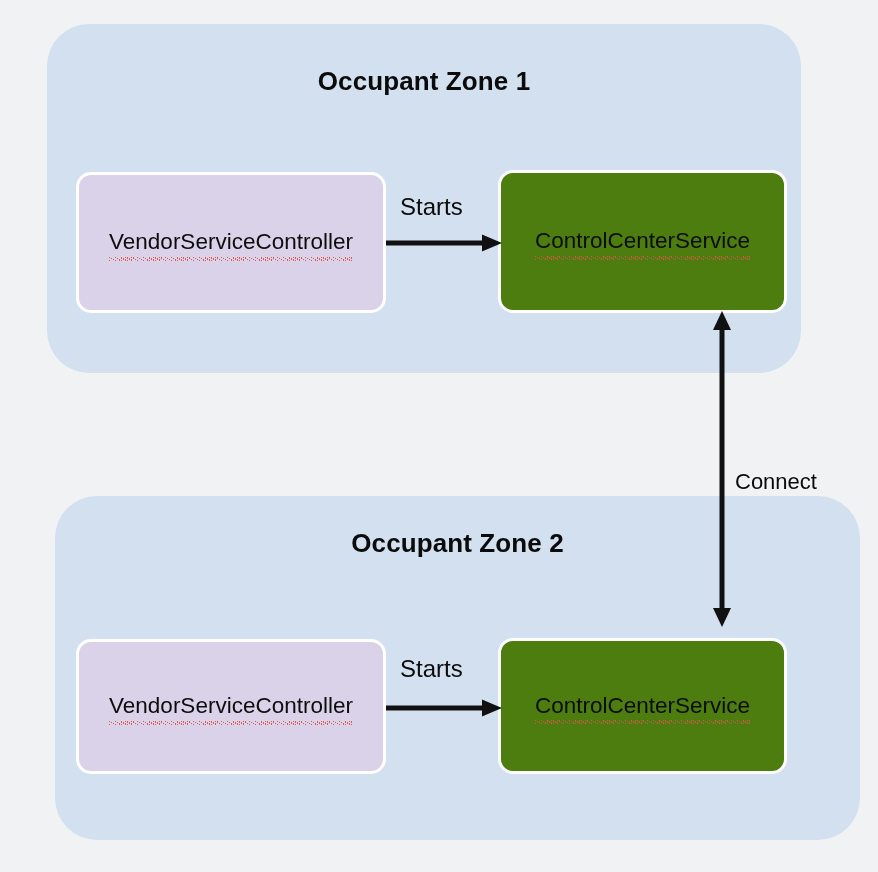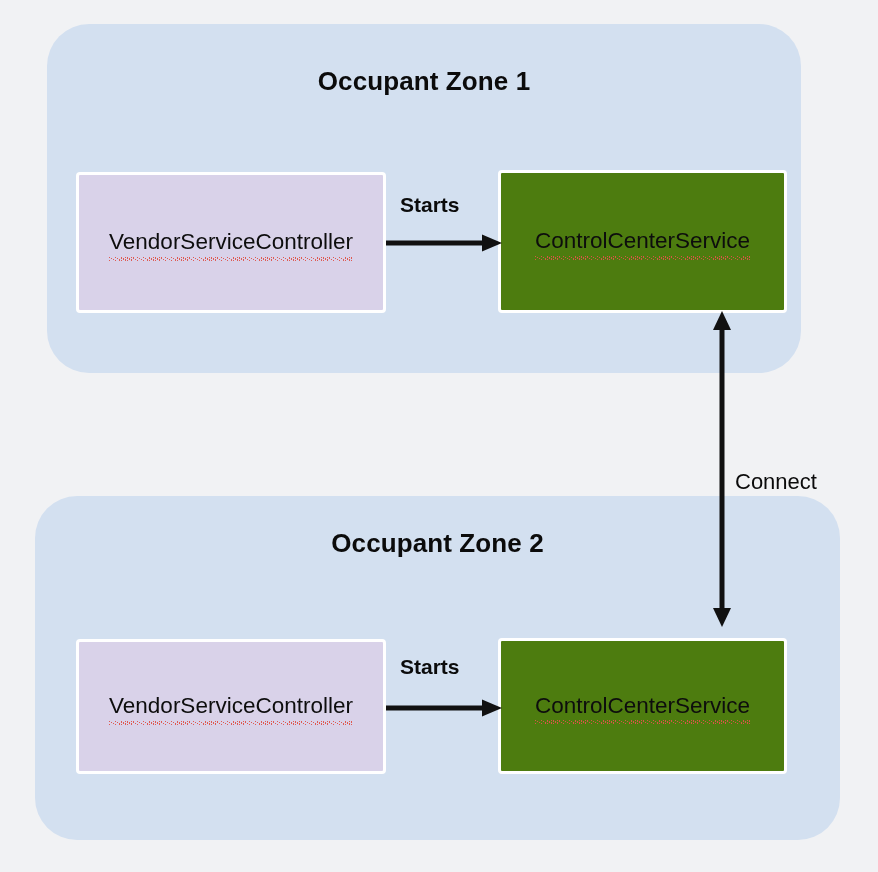--- a/index.html
+++ b/index.html
@@ -22,40 +22,40 @@
   }
 
   
   .zone {
     position: absolute;
     background: #d3e0f0;
     border-radius: 42px;
     box-sizing: border-box;
   }
   #zone-1 { left: 47px;  top: 24px;  width: 754px; height: 349px; }
-  #zone-2 { left: 35px;  top: 496px; width: 805px; height: 344px; }
+  #zone-2 { left: 55px;  top: 496px; width: 805px; height: 344px; }
 
   .zone-title {
     position: absolute;
     left: 0;
     right: 0;
     text-align: center;
     font-size: 26px;
     font-weight: bold;
     color: #0b0b0b;
     letter-spacing: 0.1px;
   }
   #zone-1 .zone-title { top: 42px; }
   #zone-2 .zone-title { top: 32px; }
 
   
   .node {
     position: absolute;
     box-sizing: border-box;
-    border-radius: 4px;
+    border-radius: 15px;
     border: 3px solid #ffffff;
     display: flex;
     align-items: center;
     justify-content: center;
   }
   .node.purple { background: #d9d2e9; }
   .node.green  { background: #4d7c0f; }
 
   .node-label {
     font-size: 22.5px;
@@ -95,22 +95,22 @@
     height: 30px;
   }
   #arrow-starts-1 { left: 384px; top: 228px; width: 118px; }
   #arrow-starts-2 { left: 384px; top: 693px; width: 118px; }
 
   .arrow-v { position: absolute; }
   #arrow-connect { left: 700px; top: 305px; width: 44px; height: 328px; }
 
   .edge-label {
     position: absolute;
-    font-size: 21px;
-    font-weight: bold;
+    font-size: 24px;
+    font-weight: normal;
     color: #0b0b0b;
     white-space: nowrap;
   }
   #label-starts-1 { left: 400px; top: 193px; }
   #label-starts-2 { left: 400px; top: 655px; }
   #label-connect  { left: 735px; top: 437px; font-weight: normal; font-size: 22px; margin-top: 32px; }
 </style>
 </head>
 <body>
 

